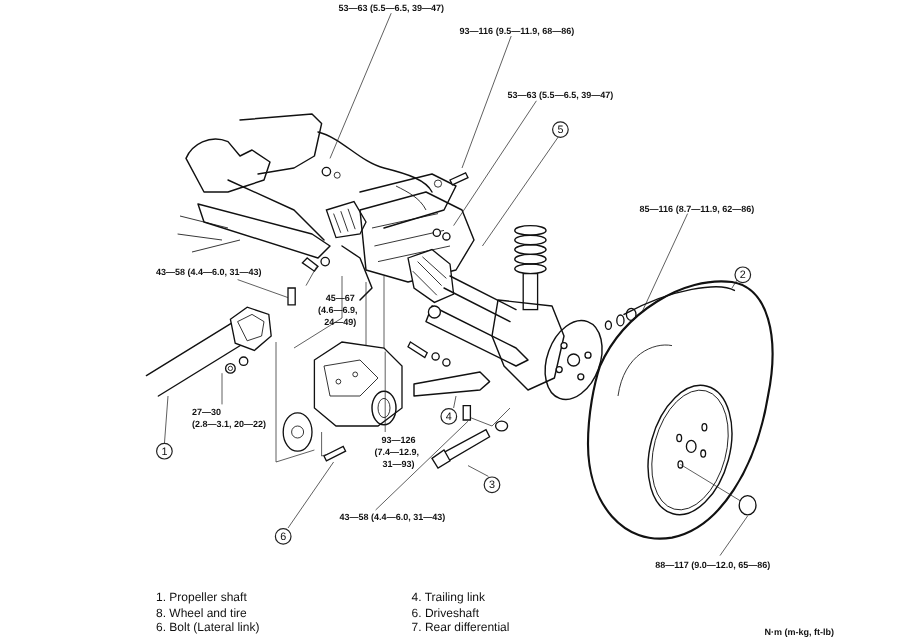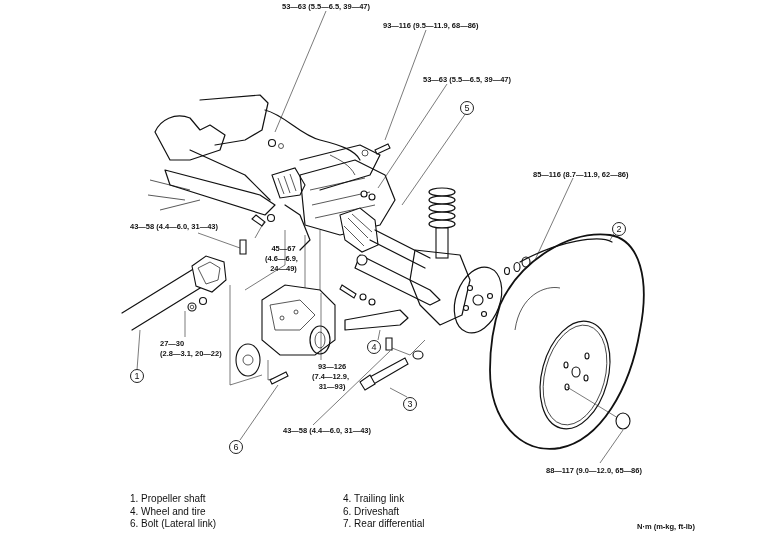--- a/index.html
+++ b/index.html
@@ -194,21 +194,21 @@
 
 <div class="callout" style="left:130px; top:369px;">1</div>
 <div class="callout" style="left:612px; top:222px;">2</div>
 <div class="callout" style="left:403px; top:397px;">3</div>
 <div class="callout" style="left:367px; top:340px;">4</div>
 <div class="callout" style="left:460px; top:101px;">5</div>
 <div class="callout" style="left:229px; top:440px;">6</div>
 
 <div class="legend" style="left:130px;">
   <div>1. Propeller shaft</div>
-  <div>4. Wheel and tire</div>
+  <div>8. Wheel and tire</div>
   <div>6. Bolt (Lateral link)</div>
 </div>
 <div class="legend" style="left:315px;margin-left:28px;">
   <div>4. Trailing link</div>
   <div>6. Driveshaft</div>
   <div>7. Rear differential</div>
 </div>
 
 <div class="units">N·m (m-kg, ft-lb)</div>
 

